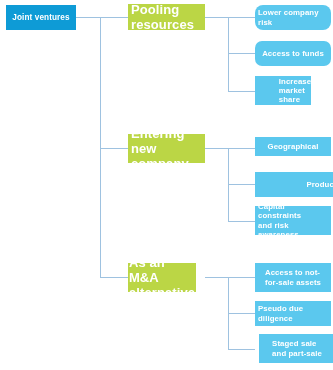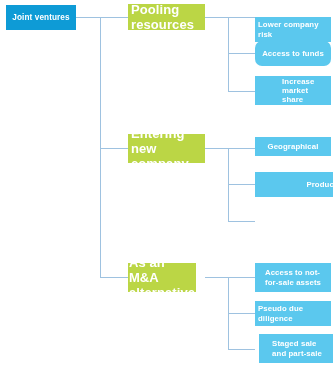--- a/index.html
+++ b/index.html
@@ -83,30 +83,32 @@
   <div class="connector h" style="left:205px; top:277px; width:23px;"></div>
   <div class="connector v" style="left:228px; top:277px; height:72px;"></div>
   <div class="connector h" style="left:228px; top:277px; width:27px;"></div>
   <div class="connector h" style="left:228px; top:313px; width:27px;"></div>
   <div class="connector h" style="left:228px; top:349px; width:27px;"></div>
 
   <div class="node root" style="left:6px; top:5px; width:70px; height:25px;">Joint ventures</div>
 
   <div class="node branch" style="left:128px; top:4px; width:77px; height:26px;">Pooling resources</div>
 
-  <div class="node leaf" style="left:255px; top:17px; width:76px; height:25px;">Lower company risk</div>
+  <div class="node leaf" style="left:255px; top:5px; width:76px; height:25px;border-radius:8px;">Lower company risk</div>
   <div class="node leaf" style="left:255px; top:41px; width:76px; height:25px;border-radius:7px;">Access to funds</div>
-  <div class="node leaf" style="left:255px; top:76px; width:76px; height:29px;padding-left:27px;">Increase
+  <div class="node leaf" style="left:255px; top:76px; width:56px; height:29px;padding-left:27px;">Increase
 market share</div>
 
   <div class="node branch" style="left:128px; top:134px; width:77px; height:29px;">Entering
 new company</div>
 
   <div class="node leaf" style="left:255px; top:137px; width:76px; height:19px;">Geographical</div>
   <div class="node leaf" style="left:255px; top:172px; width:88px; height:25px;padding-left:48px;">Product</div>
+  <div class="node leaf" style="left:255px; top:206px; width:76px; height:29px;">Capital constraints
+and risk awareness</div>
 
   <div class="node branch" style="left:128px; top:263px; width:68px; height:29px;">As an M&amp;A
 alternative</div>
 
   <div class="node leaf" style="left:255px; top:301px; width:76px; height:25px;">Pseudo due diligence</div>
   <div class="node leaf" style="left:255px; top:263px; width:76px; height:29px;">Access to not-
 for-sale assets</div>
   <div class="node leaf" style="left:259px; top:334px; width:76px; height:29px;">Staged sale
 and part-sale</div>
 

